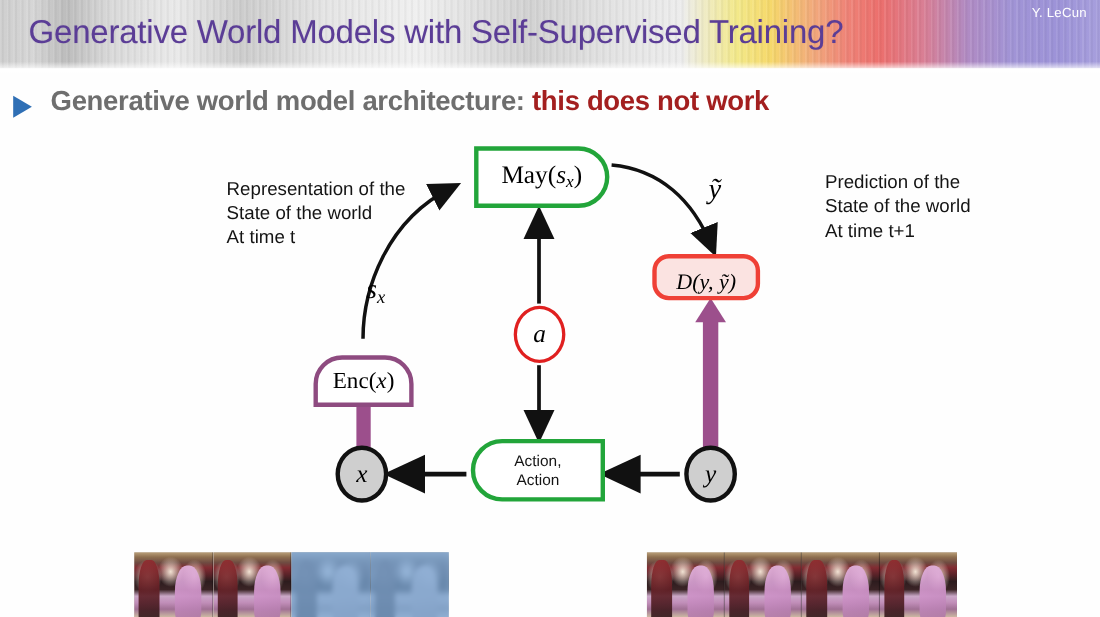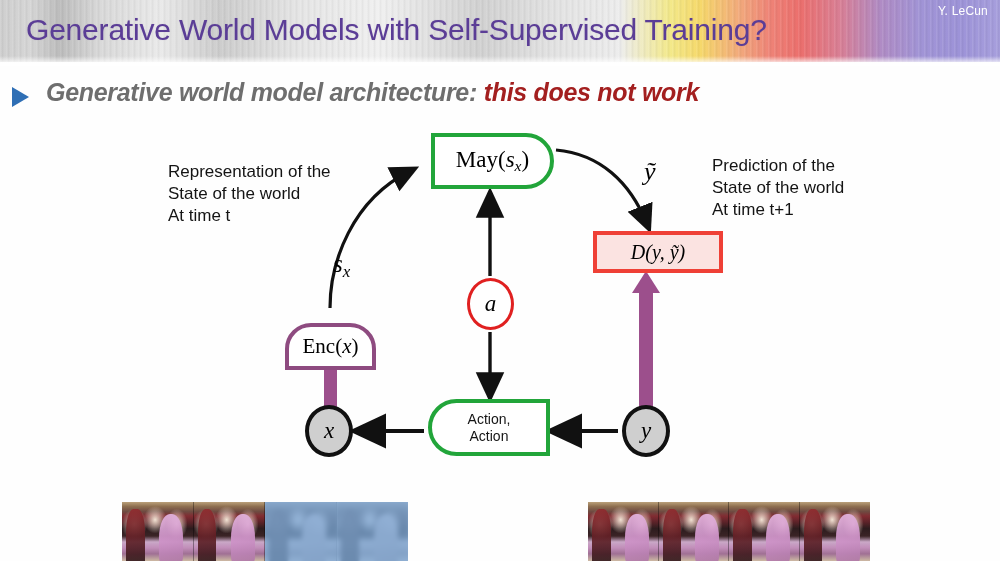--- a/index.html
+++ b/index.html
@@ -67,21 +67,21 @@
     font-size: 12px;
     color: #ffffff;
     letter-spacing: .2px;
     text-align: right;
   }
 
   
   #bullet-row {
     position: absolute;
     left: 0; top: 78px;
-    width: 1000px; height: 34px; font-style: italic;
+    width: 1000px; height: 34px;
   }
   #bullet-marker {
     position: absolute;
     left: 12px; top: 9px;
     width: 0; height: 0;
     border-left: 17px solid #2f6fb5;
     border-top: 10px solid transparent;
     border-bottom: 10px solid transparent;
   }
   #bullet-text {
@@ -110,20 +110,21 @@
     width: 1000px; height: 449px;
   }
 
   .dlabel {
     position: absolute;
     font-family: "Liberation Sans", sans-serif;
     font-size: 17px;
     color: #141414;
     line-height: 1.30;
     white-space: pre-line;
+    margin-left: 38px;
   }
   #label-left  { left: 168px; top: 49px; }
   #label-right { left: 712px; top: 43px; }
 
   
   .math {
     font-family: "Liberation Serif", serif;
     font-style: italic;
   }
   .mathup {
@@ -158,25 +159,26 @@
   #node-enc {
     left: 285px; top: 211px;
     width: 91px; height: 47px;
     border: 4px solid #8e4b80;
     border-radius: 26px 26px 0 0;
     font-size: 21px;
   }
   
   #node-dist {
     left: 593px; top: 119px;
-    width: 130px; height: 42px;
+    width: 98px; height: 42px;
     border: 4px solid #ef4036;
     background: #fbe3e1;
-    border-radius: 0;
+    border-radius: 15px;
     font-size: 20px;
+    align-items: flex-end;
   }
   
   #node-a {
     left: 467px; top: 166px;
     width: 47px; height: 52px;
     border: 3px solid #e02020;
     border-radius: 50%;
     font-size: 23px;
   }
   

